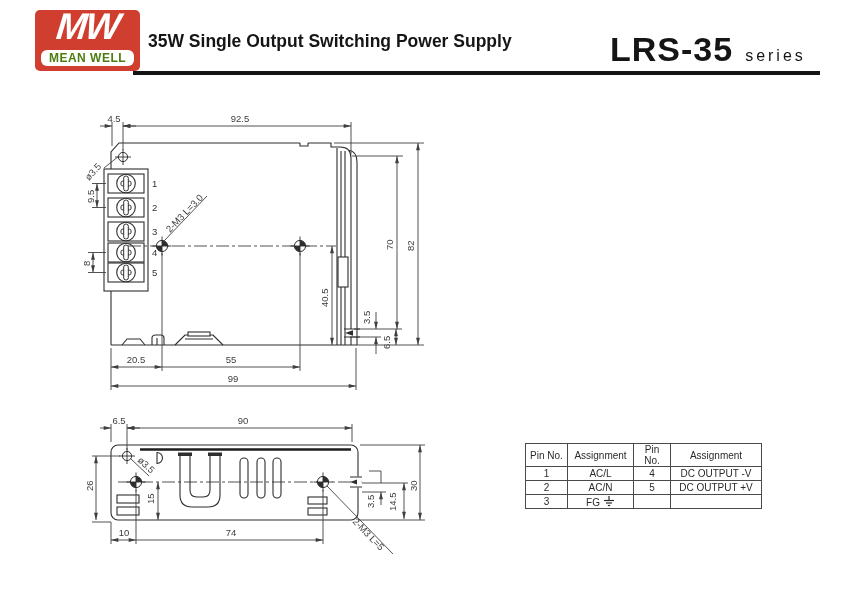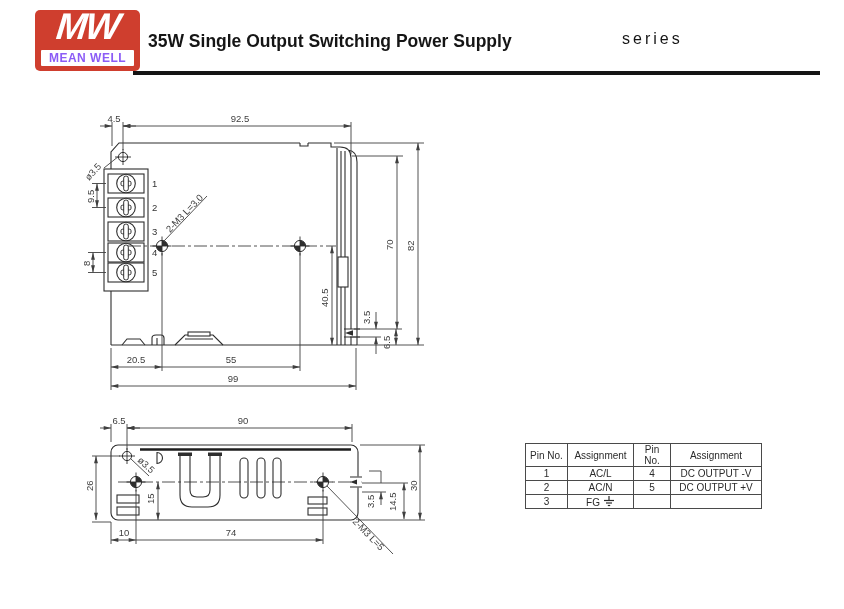--- a/index.html
+++ b/index.html
@@ -5,22 +5,22 @@
   html,body{margin:0;padding:0;background:#fff;}
   .page{position:relative;width:844px;height:609px;background:#fff;overflow:hidden;
         font-family:"Liberation Sans",sans-serif;}
   
   .logo{position:absolute;left:35px;top:10px;width:105px;height:61px;background:#cf3e2e;
         border-radius:5px;}
   .logo-mw{position:absolute;top:-4px;left:0;right:0;text-align:center;color:#fff;
         font-size:37px;font-weight:bold;font-style:italic;letter-spacing:-2px;
         transform:skewX(-6deg);}
   .logo-brand{position:absolute;left:6px;right:6px;bottom:5px;height:16px;background:#fff;
-        color:#8b5cf6;font-size:12px;font-weight:bold;letter-spacing:.5px;text-align:center;
-        line-height:16px;border-radius:1px;}
+        color:#4d7c0f;font-size:12px;font-weight:bold;letter-spacing:.5px;text-align:center;
+        line-height:16px;border-radius:6px;}
   .doc-title{position:absolute;left:148px;top:31px;font-size:17.5px;font-weight:bold;color:#151515;
         letter-spacing:0;}
   .model-wrap{position:absolute;left:610px;top:30px;display:flex;align-items:baseline;color:#151515;}
   .model{font-size:34px;font-weight:bold;letter-spacing:1px;}
   .series{font-size:16px;font-weight:normal;letter-spacing:3px;margin-left:12px;}
   .rule{position:absolute;left:133px;top:71px;width:687px;height:4px;background:#151515;}
   
   svg.drawing{position:absolute;left:0;top:0;}
   .ol{stroke:#2e2e2e;stroke-width:1.1;fill:none;}
   .olw{stroke:#2e2e2e;stroke-width:1.1;fill:#fff;}
@@ -41,20 +41,21 @@
 
 <div class="page">
 
   <div>
     <div class="logo">
       <div class="logo-mw">MW</div>
       <div class="logo-brand">MEAN WELL</div>
     </div>
     <div class="doc-title">35W Single Output Switching Power Supply</div>
     <div class="model-wrap">
+      <span class="model">LRS-35</span>
       <span class="series">series</span>
     </div>
     <div class="rule"></div>
   </div>
 
   <svg class="drawing" width="844" height="609" viewBox="0 0 844 609">
     <defs>
       <marker id="ar" viewBox="0 0 10 6" refX="9.5" refY="3" markerWidth="9" markerHeight="5.5" orient="auto-start-reverse">
         <path d="M0.5,0.6 L9.5,3 L0.5,5.4 Z" fill="#3f3f3f"></path>
       </marker>

